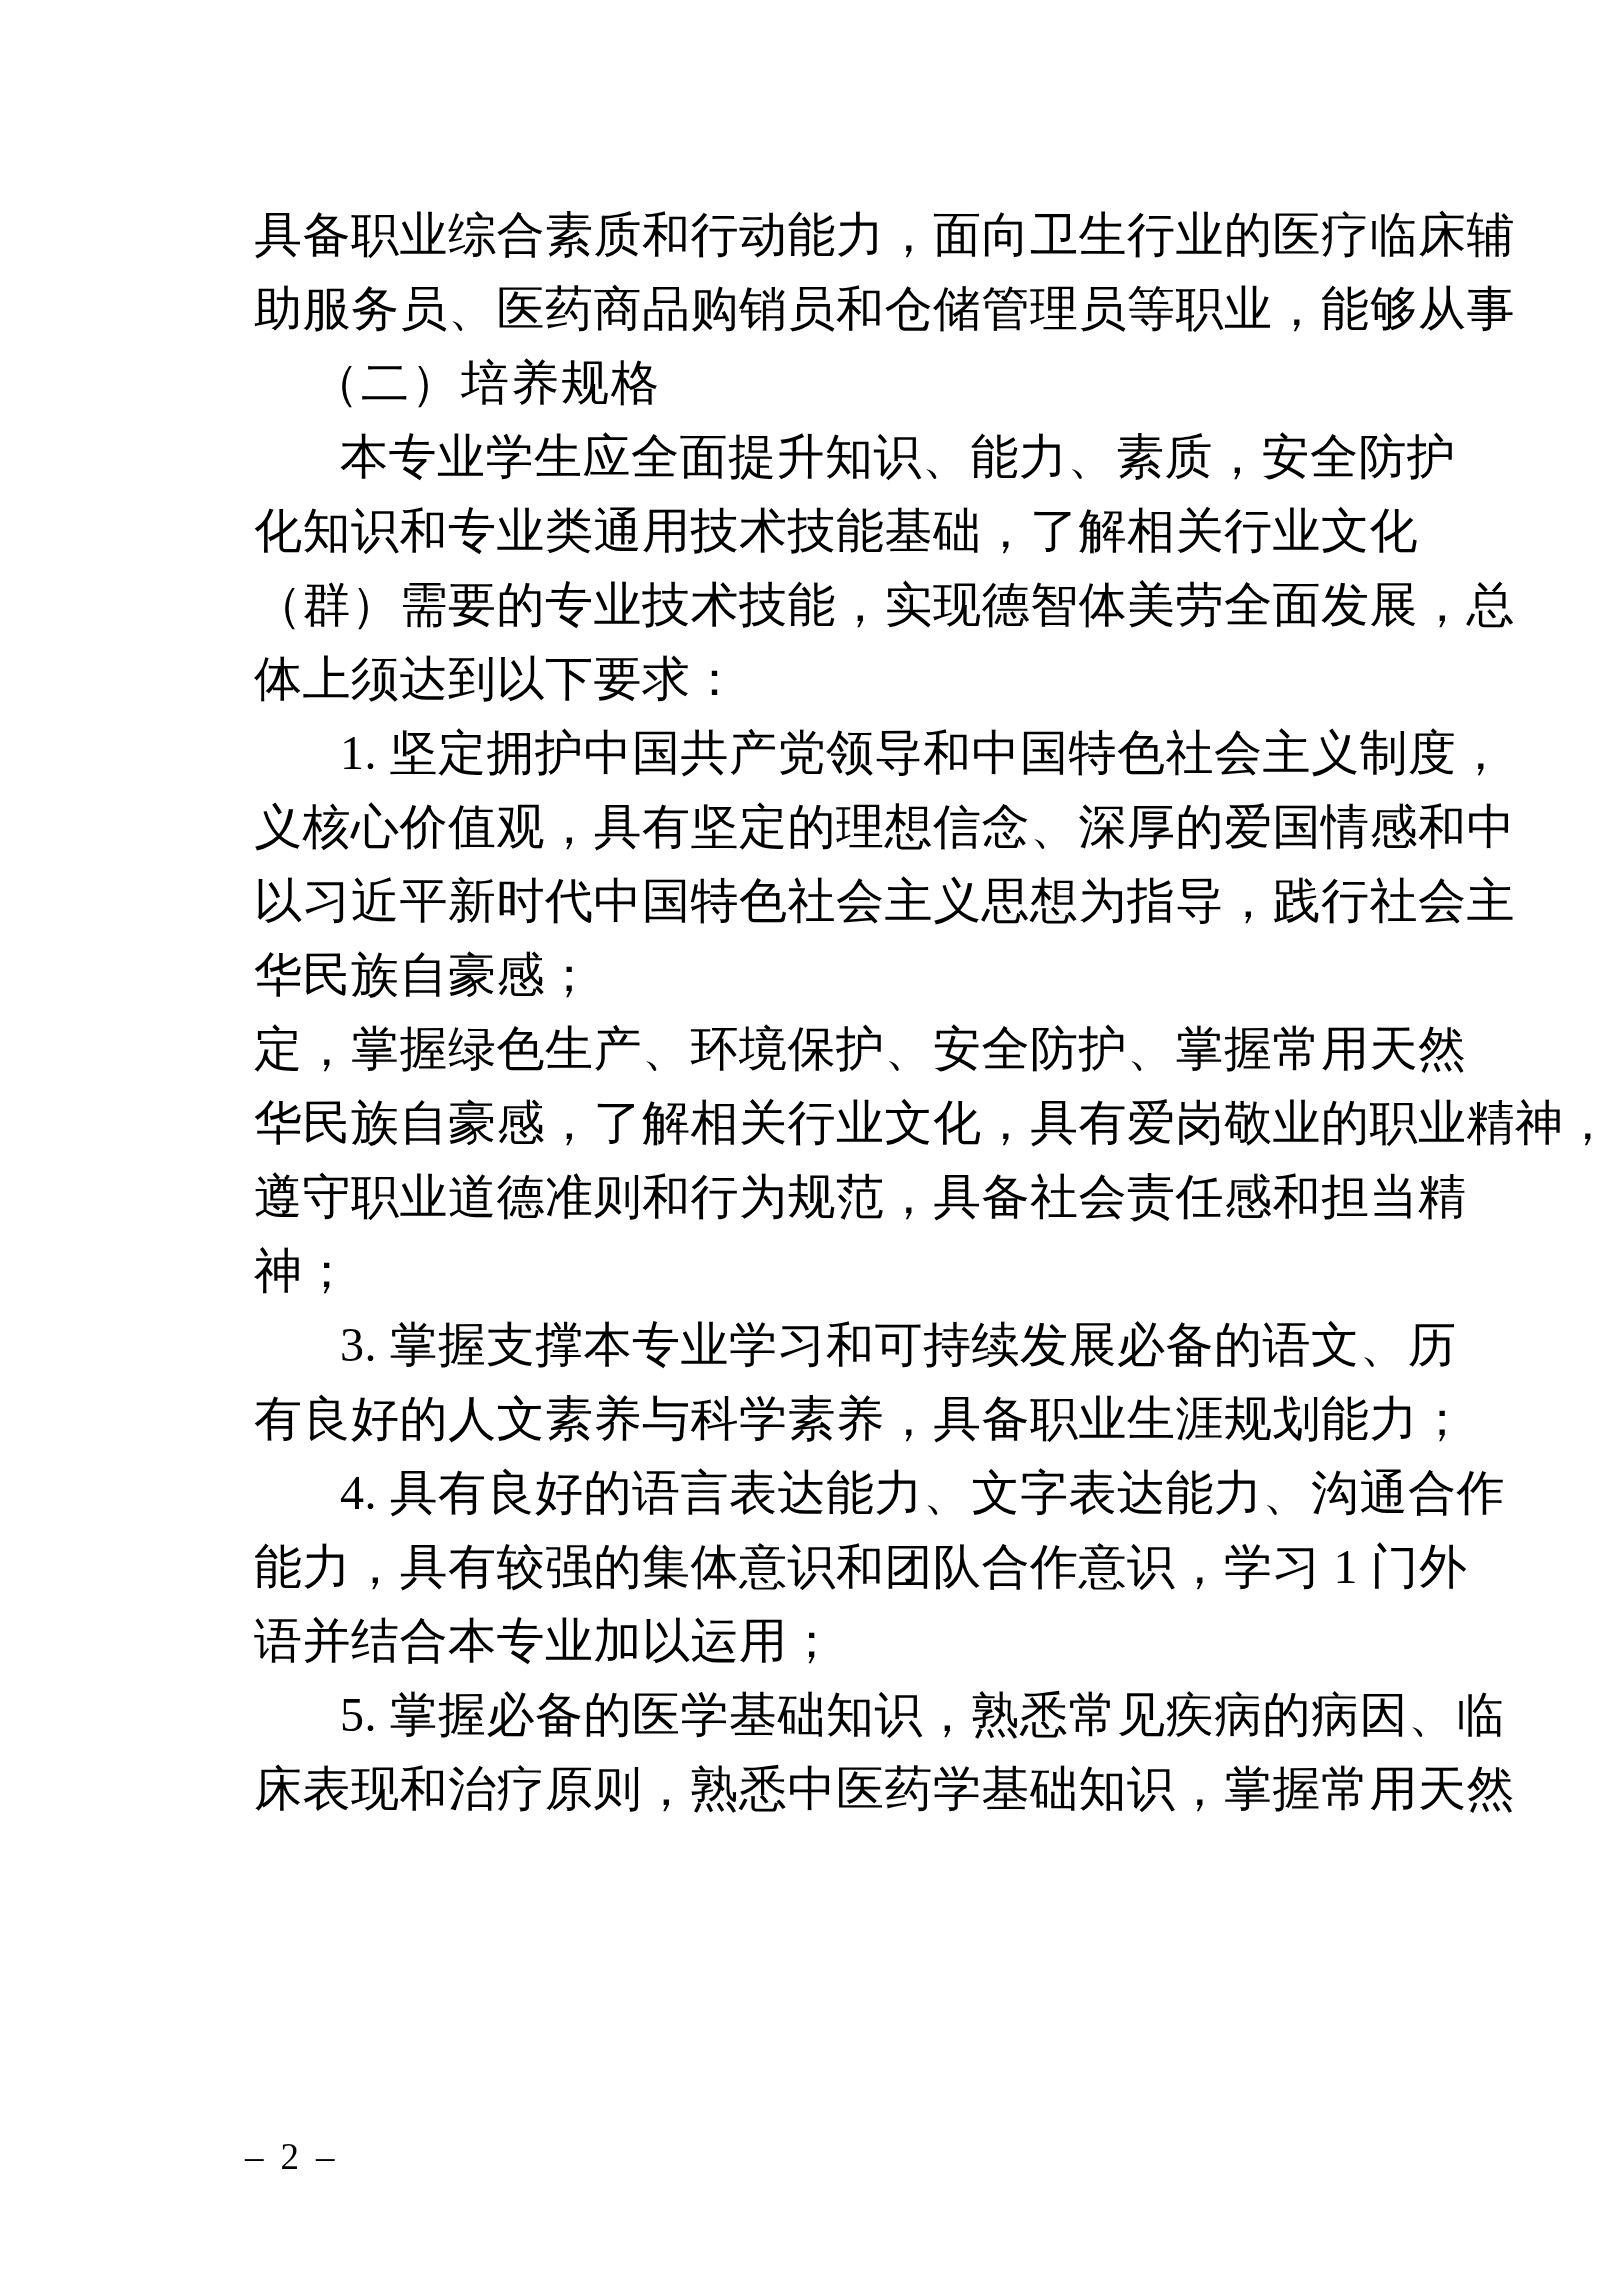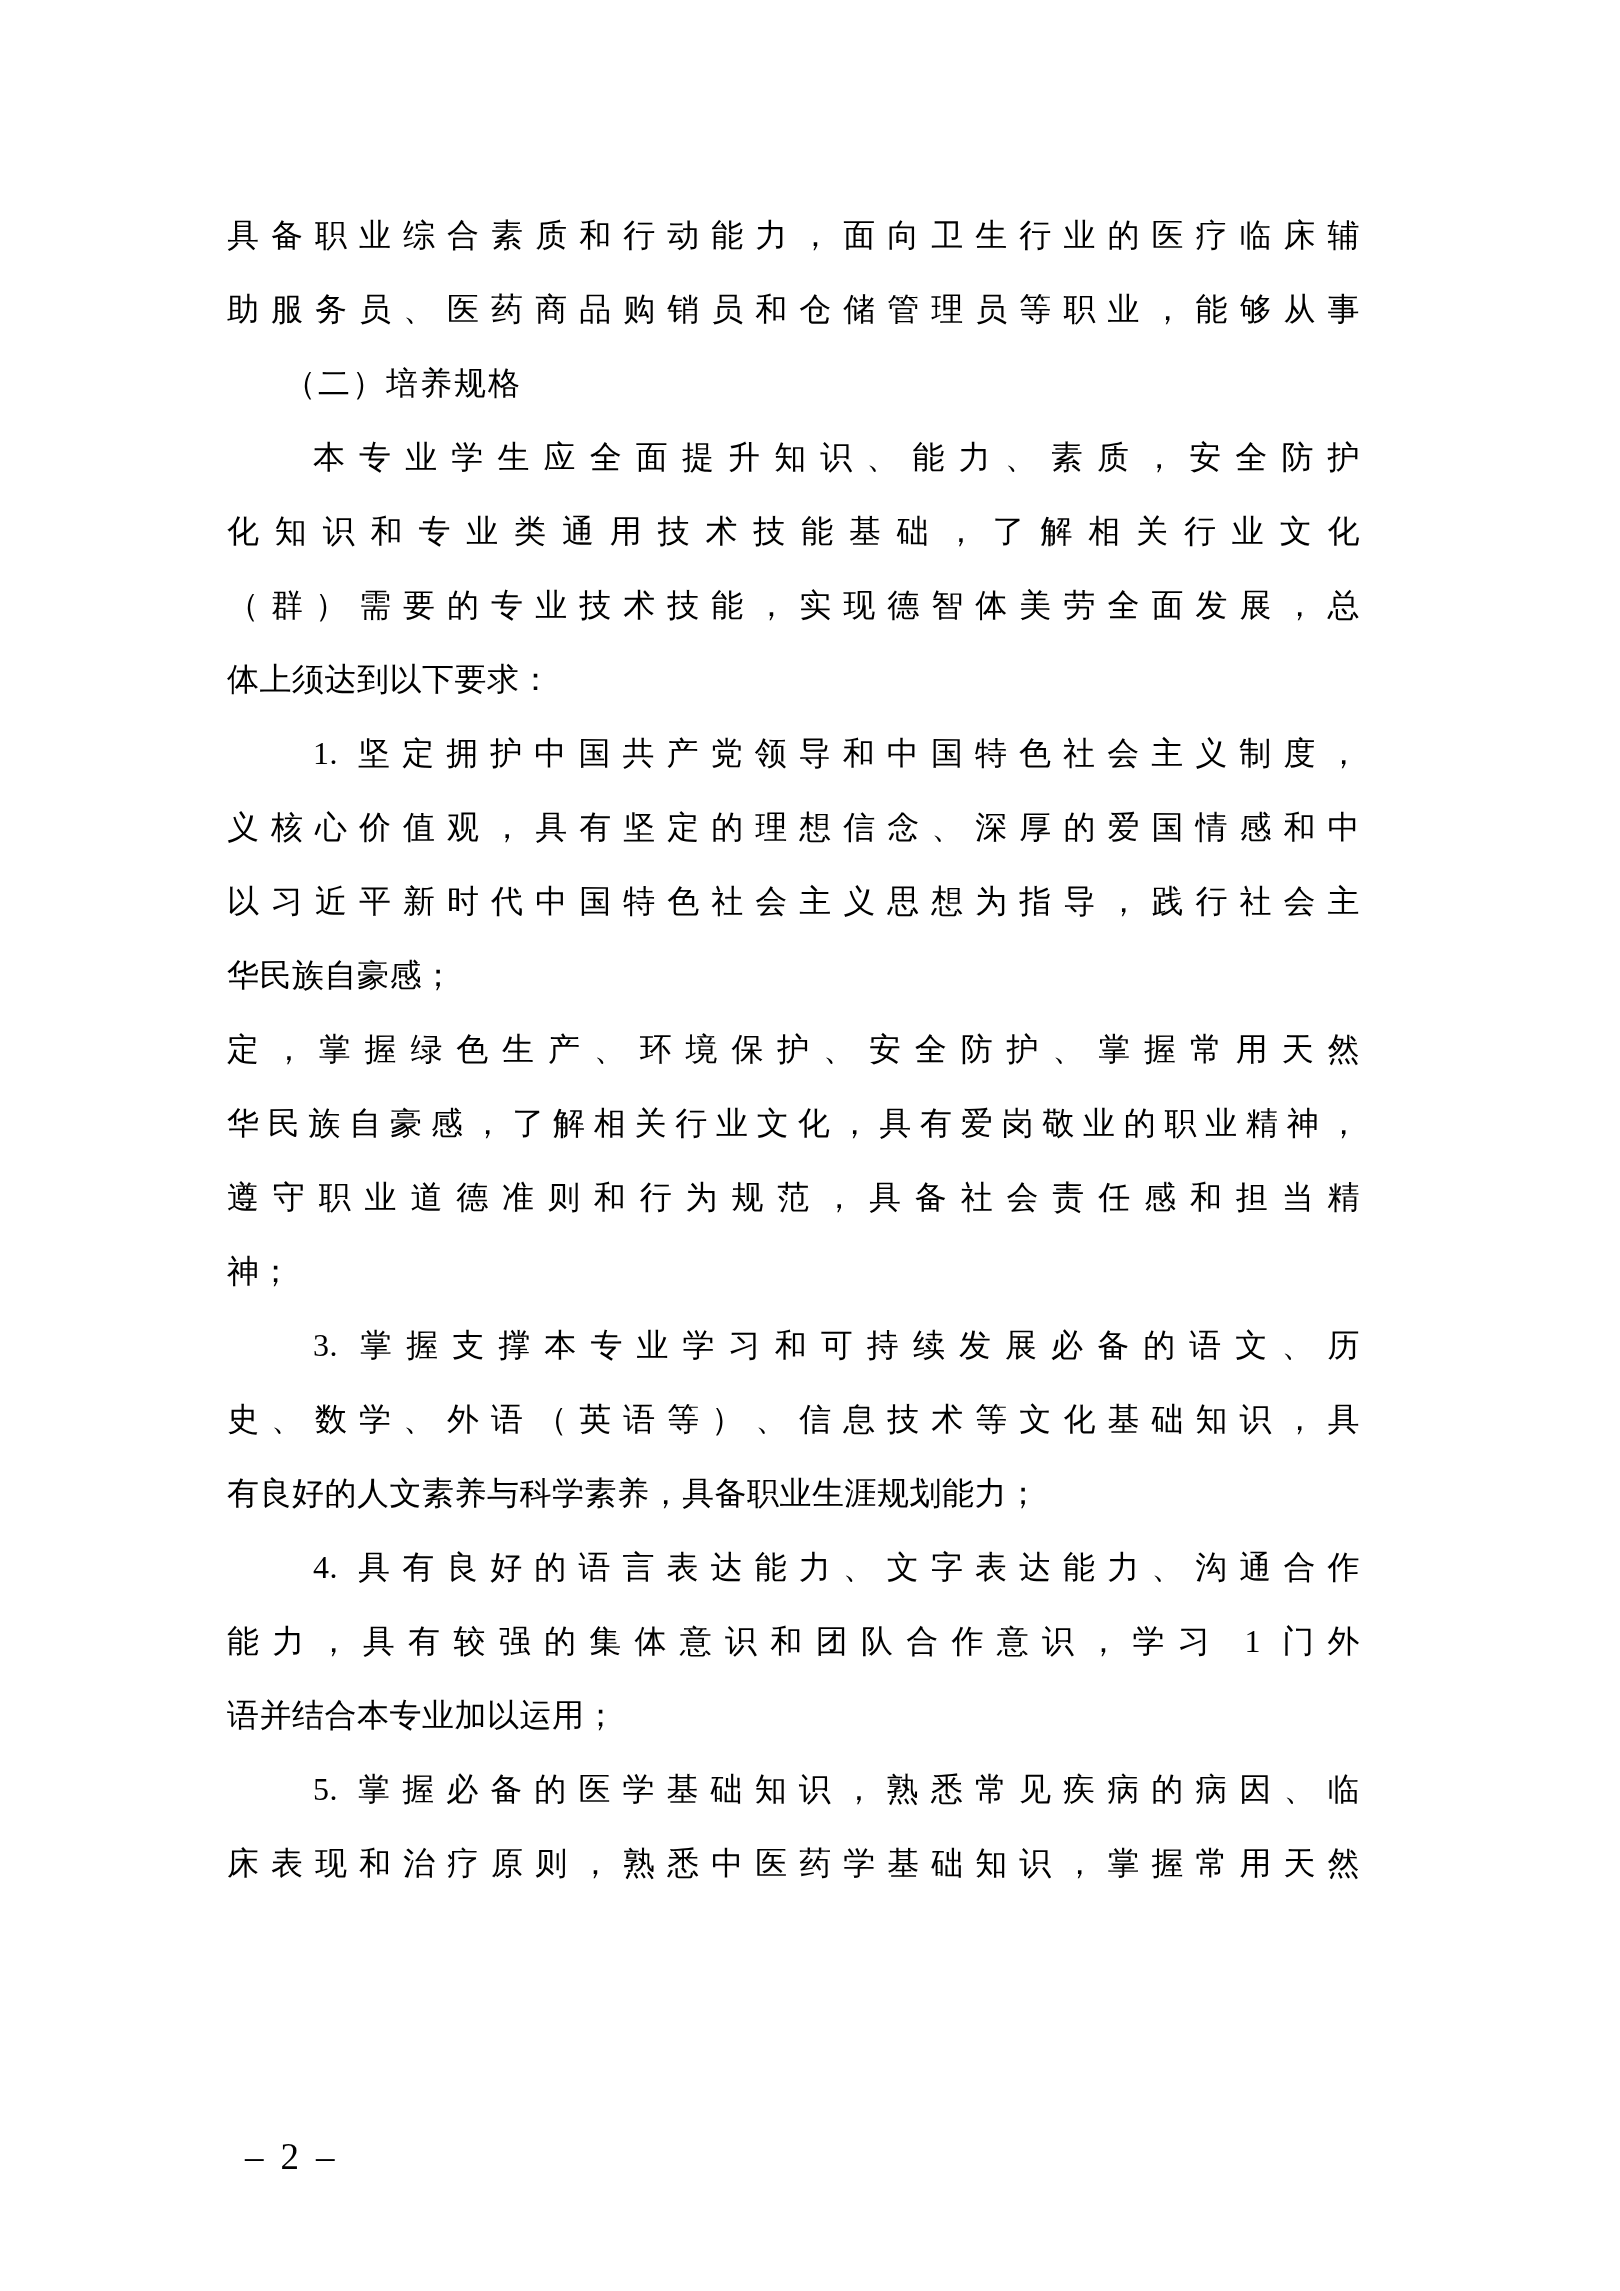--- a/index.html
+++ b/index.html
@@ -11,24 +11,24 @@
     position: relative;
     width: 1620px;
     height: 2292px;
     background: #ffffff;
     overflow: hidden;
     font-family: "Liberation Serif", "DejaVu Serif", serif;
     color: #000000;
   }
   .doc-body {
     position: absolute;
-    left: 227px;
+    left: 254px;
     top: 198px;
     width: 1133px;
-    font-size: 32px;
+    font-size: 48px;
   }
   .line {
     height: 74px;
     line-height: 74px;
     white-space: nowrap;
     letter-spacing: 0.5px;
   }
   
   .fill {
     text-align: justify;
@@ -68,21 +68,20 @@
     <div class="line">体上须达到以下要求：</div>
     <div class="line fill ind">1. 坚定拥护中国共产党领导和中国特色社会主义制度，</div>
     <div class="line fill">义核心价值观，具有坚定的理想信念、深厚的爱国情感和中</div>
     <div class="line fill">以习近平新时代中国特色社会主义思想为指导，践行社会主</div>
     <div class="line">华民族自豪感；</div>
     <div class="line fill">定，掌握绿色生产、环境保护、安全防护、掌握常用天然</div>
     <div class="line fill">华民族自豪感，了解相关行业文化，具有爱岗敬业的职业精神，</div>
     <div class="line fill">遵守职业道德准则和行为规范，具备社会责任感和担当精</div>
     <div class="line">神；</div>
     <div class="line fill ind">3. 掌握支撑本专业学习和可持续发展必备的语文、历</div>
-    <div class="line fill">史、数学、外语（英语等）、信息技术等文化基础知识，具</div>
     <div class="line">有良好的人文素养与科学素养，具备职业生涯规划能力；</div>
     <div class="line fill ind">4. 具有良好的语言表达能力、文字表达能力、沟通合作</div>
     <div class="line fill">能力，具有较强的集体意识和团队合作意识，学习 1 门外</div>
     <div class="line">语并结合本专业加以运用；</div>
     <div class="line fill ind">5. 掌握必备的医学基础知识，熟悉常见疾病的病因、临</div>
     <div class="line fill">床表现和治疗原则，熟悉中医药学基础知识，掌握常用天然</div>
   </div>
 
   <div class="footer-page-number">– 2 –</div>
 

